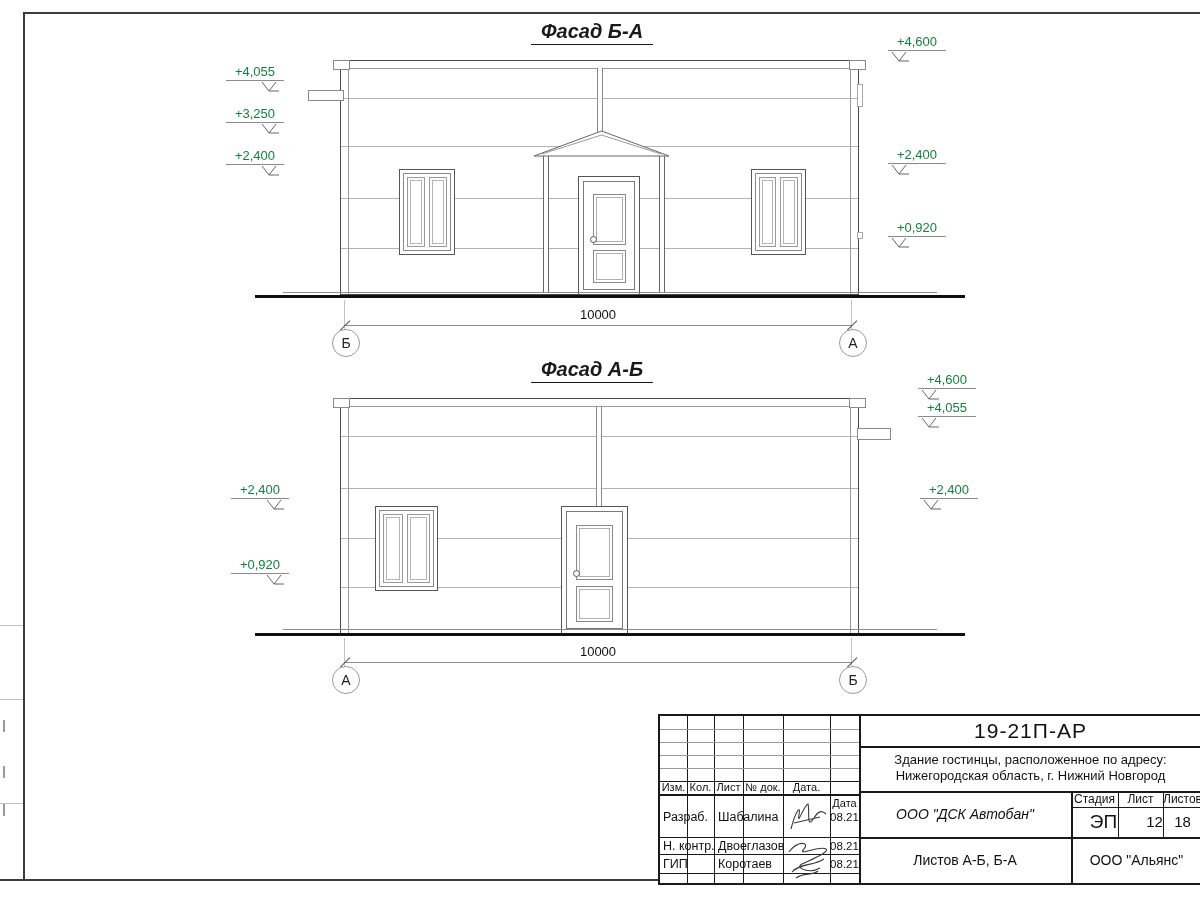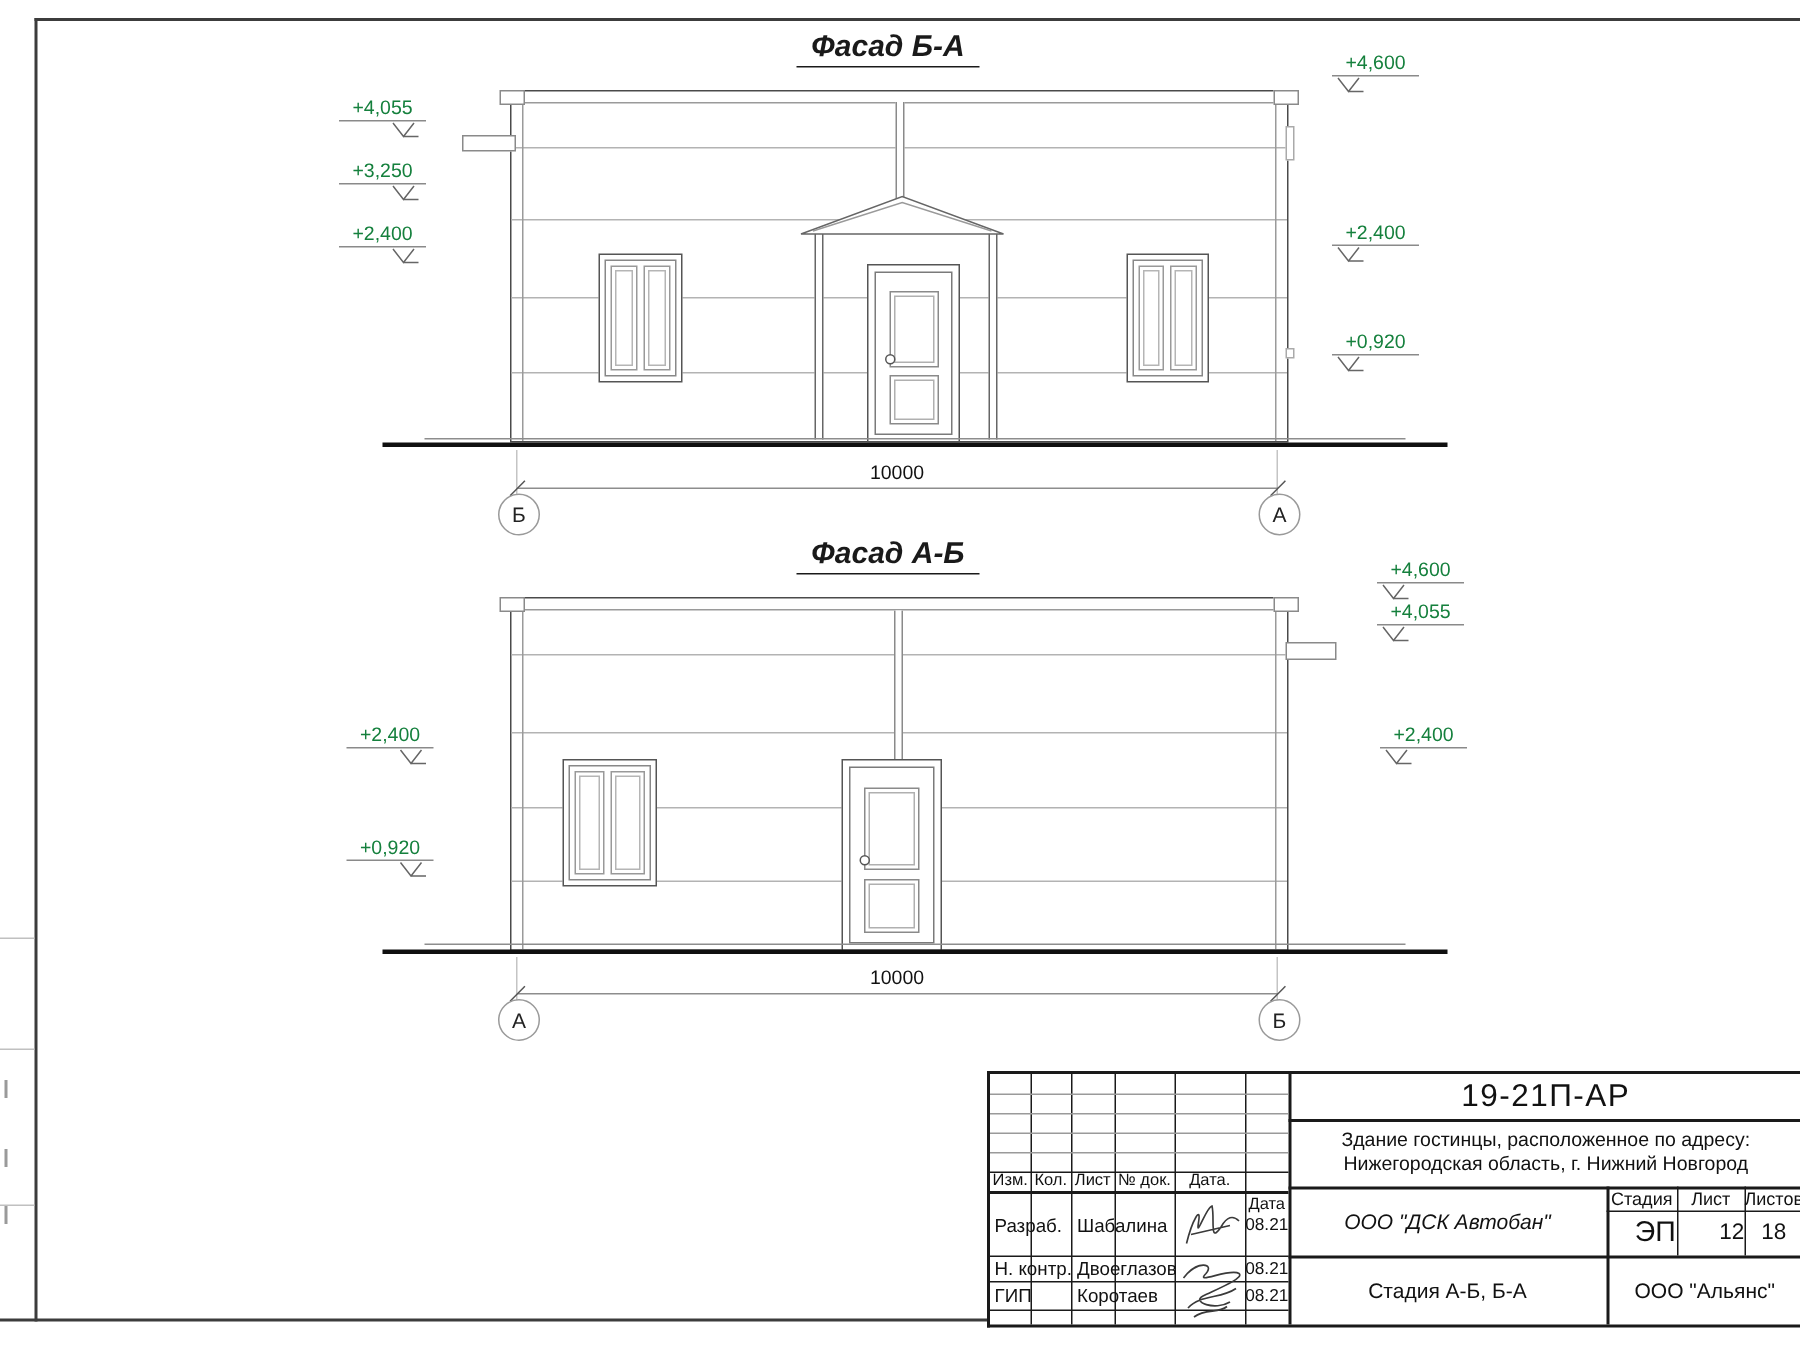--- a/index.html
+++ b/index.html
@@ -320,17 +320,17 @@
     </div>
     <div class="cell tb-org c-center" style="left:199px;top:75px;width:212px;height:46px;line-height:46px;font-style:italic;">ООО "ДСК Автобан"</div>
 
     <div class="cell tb-hdr" style="left:411px;top:77px;width:47px;font-size:12px;">Стадия</div>
     <div class="cell tb-hdr" style="left:458px;top:77px;width:45px;font-size:12px;">Лист</div>
     <div class="cell tb-hdr" style="left:503px;top:77px;width:39px;font-size:12px;">Листов</div>
     <div class="cell c-center" style="left:420px;top:91px;width:47px;height:30px;line-height:30px;font-size:19px;">ЭП</div>
     <div class="cell c-center" style="left:458px;top:91px;width:45px;height:46px;line-height:30px;font-size:15px;margin-left:14px;">12</div>
     <div class="cell c-center" style="left:503px;top:91px;width:39px;height:30px;line-height:30px;font-size:15px;">18</div>
 
-    <div class="cell tb-org c-center" style="left:199px;top:121px;width:212px;height:46px;line-height:46px;">Стадия А-Б, Б-А</div>
+    <div class="cell tb-org c-center" style="left:199px;top:121px;width:212px;height:46px;line-height:46px;">Листов А-Б, Б-А</div>
     <div class="cell tb-org c-center" style="left:411px;top:121px;width:131px;height:46px;line-height:46px;">ООО "Альянс"</div>
   </div>
 
 </div>
 
 </body></html>

